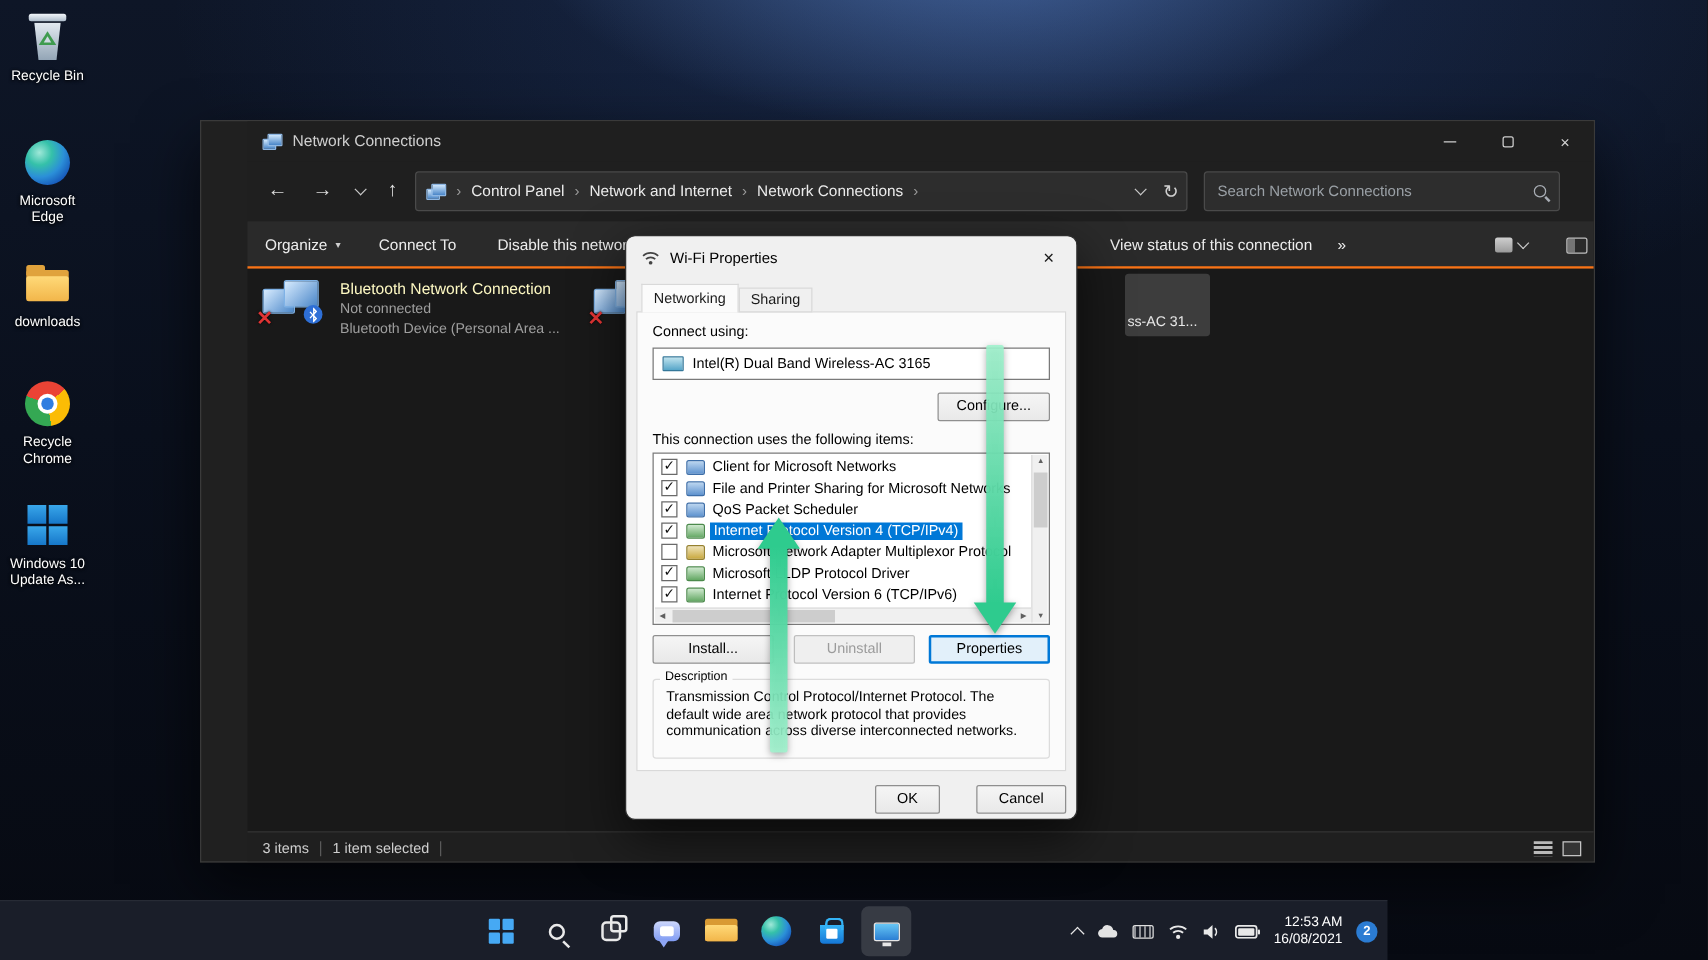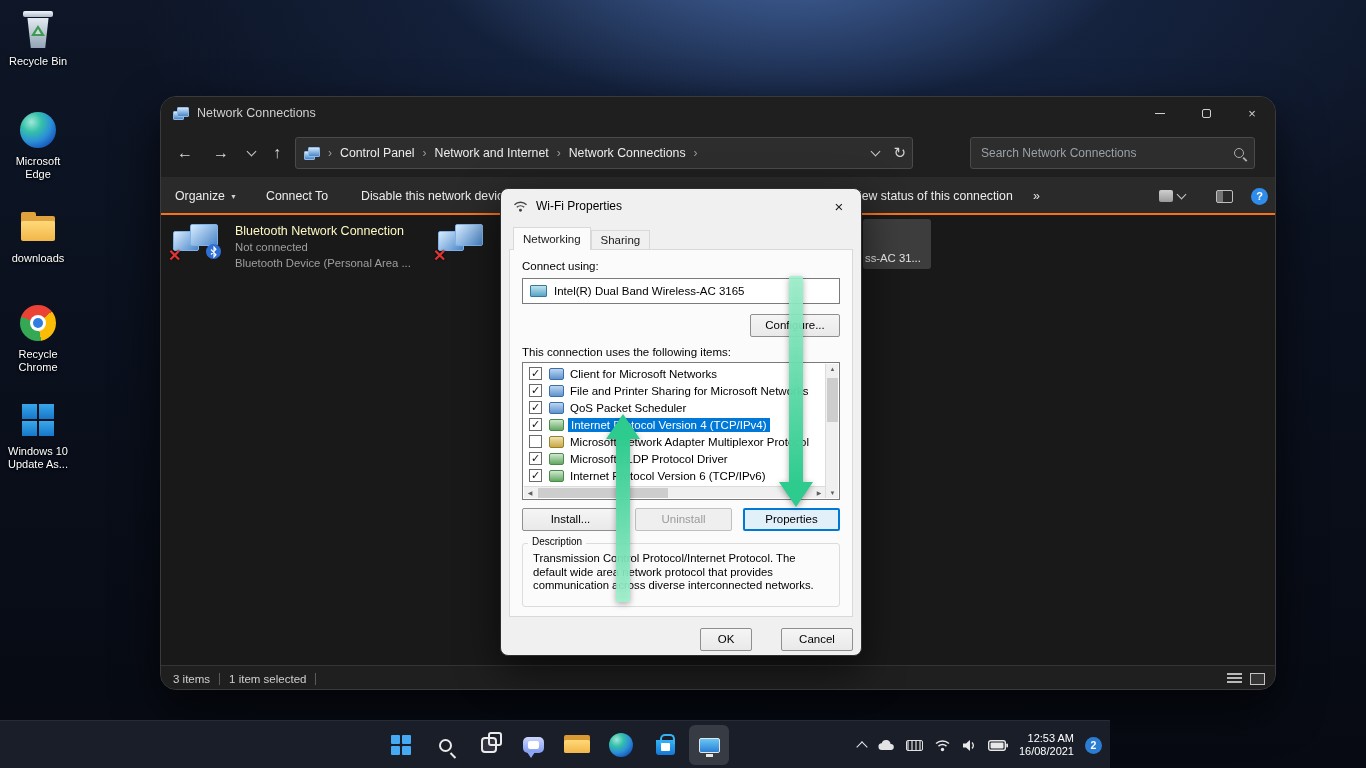--- a/index.html
+++ b/index.html
@@ -32,42 +32,42 @@
   .chrome-ring { position:absolute; inset:2px; border-radius:50%;
     background:conic-gradient(from 50deg, #fbbc05 0 120deg, #34a853 120deg 240deg, #ea4335 240deg 360deg); }
   .chrome-white{ position:absolute; inset:12px; border-radius:50%; background:#fff; }
   .chrome-core { position:absolute; inset:15px; border-radius:50%; background:#2f7de0; }
 
   .wflag { position:absolute; inset:4px; display:grid; grid-template:1fr 1fr / 1fr 1fr; gap:2px; }
   .wflag div { background:linear-gradient(#39a7ea,#1677c9); }
 
   
   .win { position:absolute; left:160px; top:96px; width:1116px; height:594px; background:#202020;
-    border:1px solid #3a3a3a; border-radius:16px; box-shadow:0 18px 46px rgba(0,0,0,.65); z-index:10; overflow:hidden; color:#e6e6e6; }
+    border:1px solid #3a3a3a; border-radius:0; box-shadow:0 18px 46px rgba(0,0,0,.65); z-index:10; overflow:hidden; color:#e6e6e6;padding-left:37px; }
 
   .w-title { position:relative; height:32px; background:#1f1f1f; display:flex; align-items:center; padding-left:12px; }
   .w-title .ttl { font-size:12.5px; color:#cfcfcf; margin-left:8px; }
   .w-ctrls { position:absolute; right:0; top:0; height:32px; display:flex; }
   .w-ctl { width:46px; height:32px; display:flex; align-items:center; justify-content:center; color:#d0d0d0; font-size:13px; }
   .ic-min { width:10px; height:1px; background:#d0d0d0; }
   .ic-max { width:9px; height:9px; border:1px solid #d0d0d0; border-radius:2px; }
 
   .mini-net { position:relative; width:16px; height:13px; }
   .mini-net::before { content:""; position:absolute; left:0; top:4px; width:9px; height:7px; background:linear-gradient(#cfe6fb,#4a86c8); border:1px solid #8fb8e4; border-radius:1px; }
   .mini-net::after  { content:""; position:absolute; right:0; top:0; width:10px; height:8px; background:linear-gradient(#cfe6fb,#4a86c8); border:1px solid #8fb8e4; border-radius:1px; }
 
   .navbar { position:relative; height:48px; background:#1f1f1f; }
   .nav-btn { position:absolute; top:10px; width:28px; height:28px; display:flex; align-items:center; justify-content:center; color:#dcdcdc; font-size:16px; border-radius:4px; }
   .chdn { width:7px; height:7px; border-right:1.6px solid #c9c9c9; border-bottom:1.6px solid #c9c9c9; transform:rotate(45deg); margin-top:-4px; }
   .addr { position:absolute; left:134px; top:8px; width:618px; height:32px; background:#2d2d2d; border:1px solid #4a4a4a; border-radius:3px; display:flex; align-items:center; padding:0 8px; }
   .crumb { font-size:12.3px; color:#ececec; white-space:nowrap; }
   .csep { color:#9a9a9a; font-size:12px; padding:0 8px; }
   .addr-right { position:absolute; right:6px; top:0; height:30px; display:flex; align-items:center; gap:14px; }
   .refresh { color:#d0d0d0; font-size:15px; }
-  .search { position:absolute; left:765px; top:8px; width:285px; height:32px; background:#2d2d2d; border:1px solid #4a4a4a; border-radius:3px; display:flex; align-items:center; padding:0 10px;margin-left:44px; }
+  .search { position:absolute; left:765px; top:8px; width:285px; height:32px; background:#2d2d2d; border:1px solid #4a4a4a; border-radius:3px; display:flex; align-items:center; padding:0 10px; }
   .search input { flex:1; background:transparent; border:none; outline:none; color:#cfcfcf; font-size:12px; font-family:"Liberation Sans", sans-serif; }
   .search input::placeholder { color:#9aa0a6; }
   .mag { width:10px; height:10px; border:1.6px solid #a8adb4; border-radius:50%; position:relative; margin-left:8px; }
   .mag::after { content:""; position:absolute; width:1.6px; height:5px; background:#a8adb4; left:9px; top:8px; transform:rotate(-45deg); }
 
   .toolbar { position:relative; height:38px; background:#2a2a2a; border-bottom:2px solid #f97316; font-size:12.3px; color:#ededed; }
   .tb-item { position:absolute; top:0; height:38px; display:flex; align-items:center; gap:5px; white-space:nowrap; }
   .tb-caret { font-size:7px; color:#cfcfcf; }
   .tgl-tiles { width:14px; height:12px; background:linear-gradient(#cfcfcf,#9a9a9a); border-radius:2px; }
   .panel-ic { width:17px; height:13px; border:1px solid #bfbfbf; border-radius:2px; background:linear-gradient(90deg, rgba(255,255,255,.35) 0 6px, transparent 6px); }

